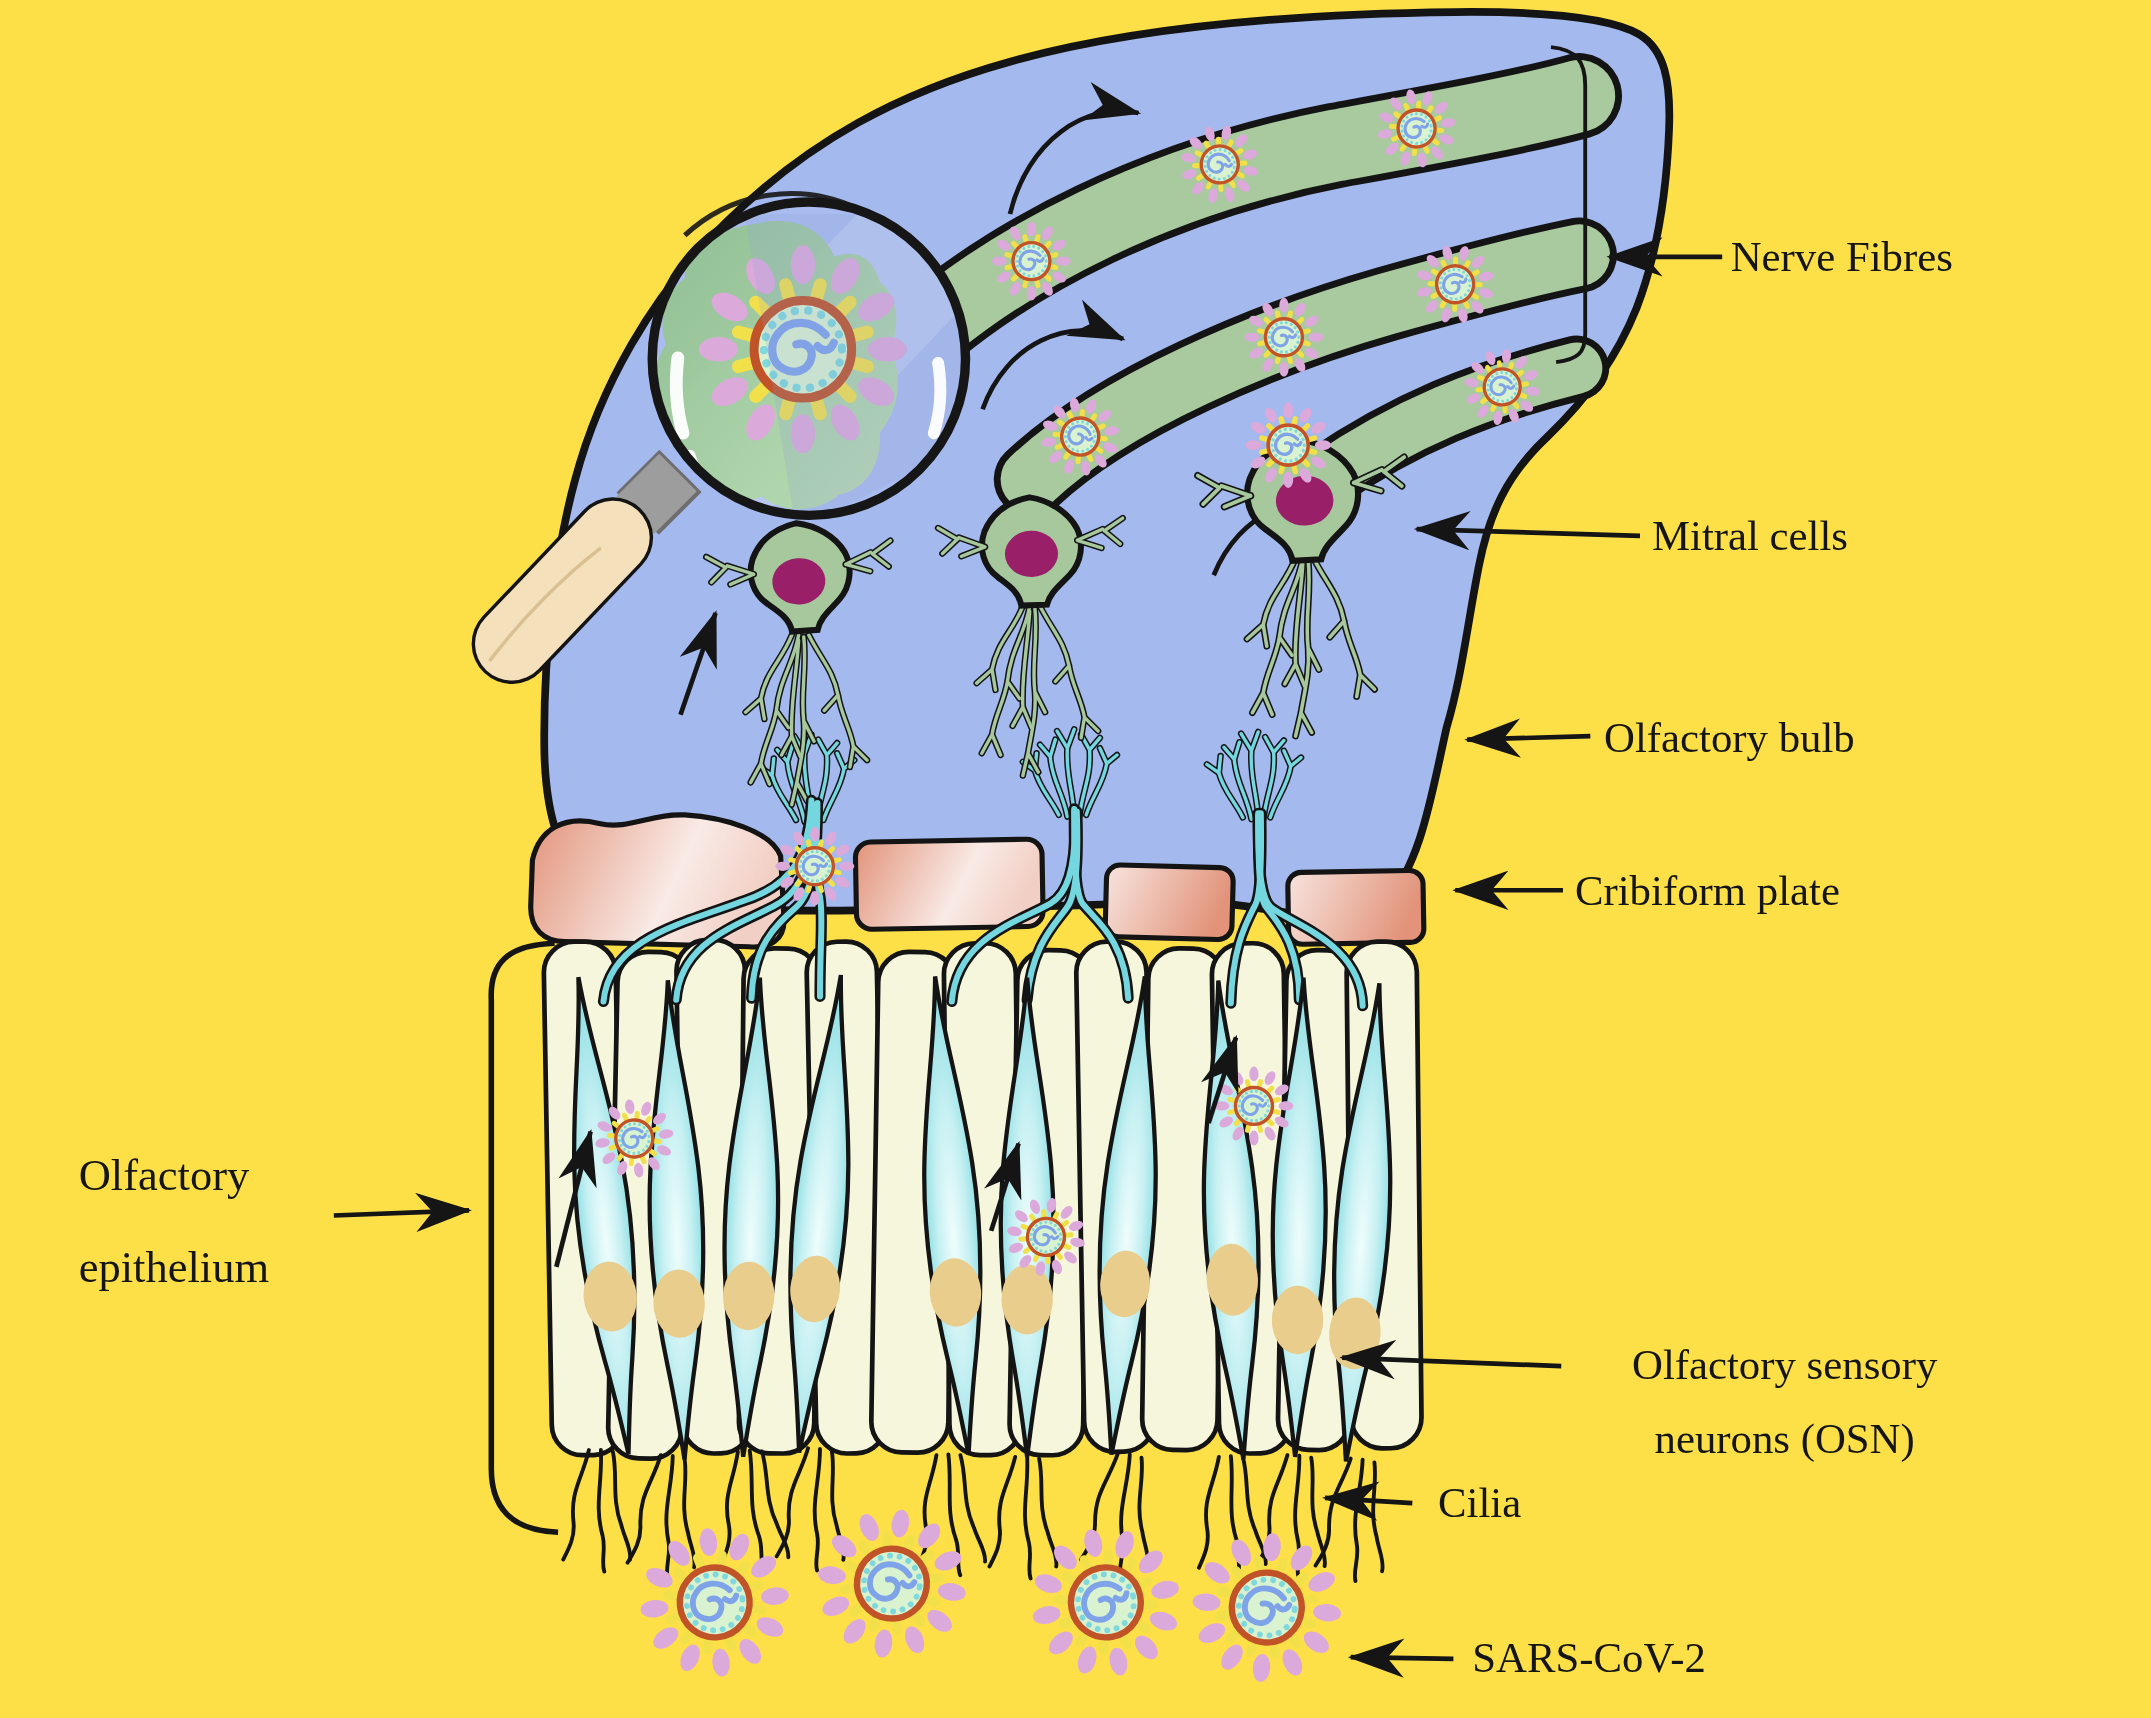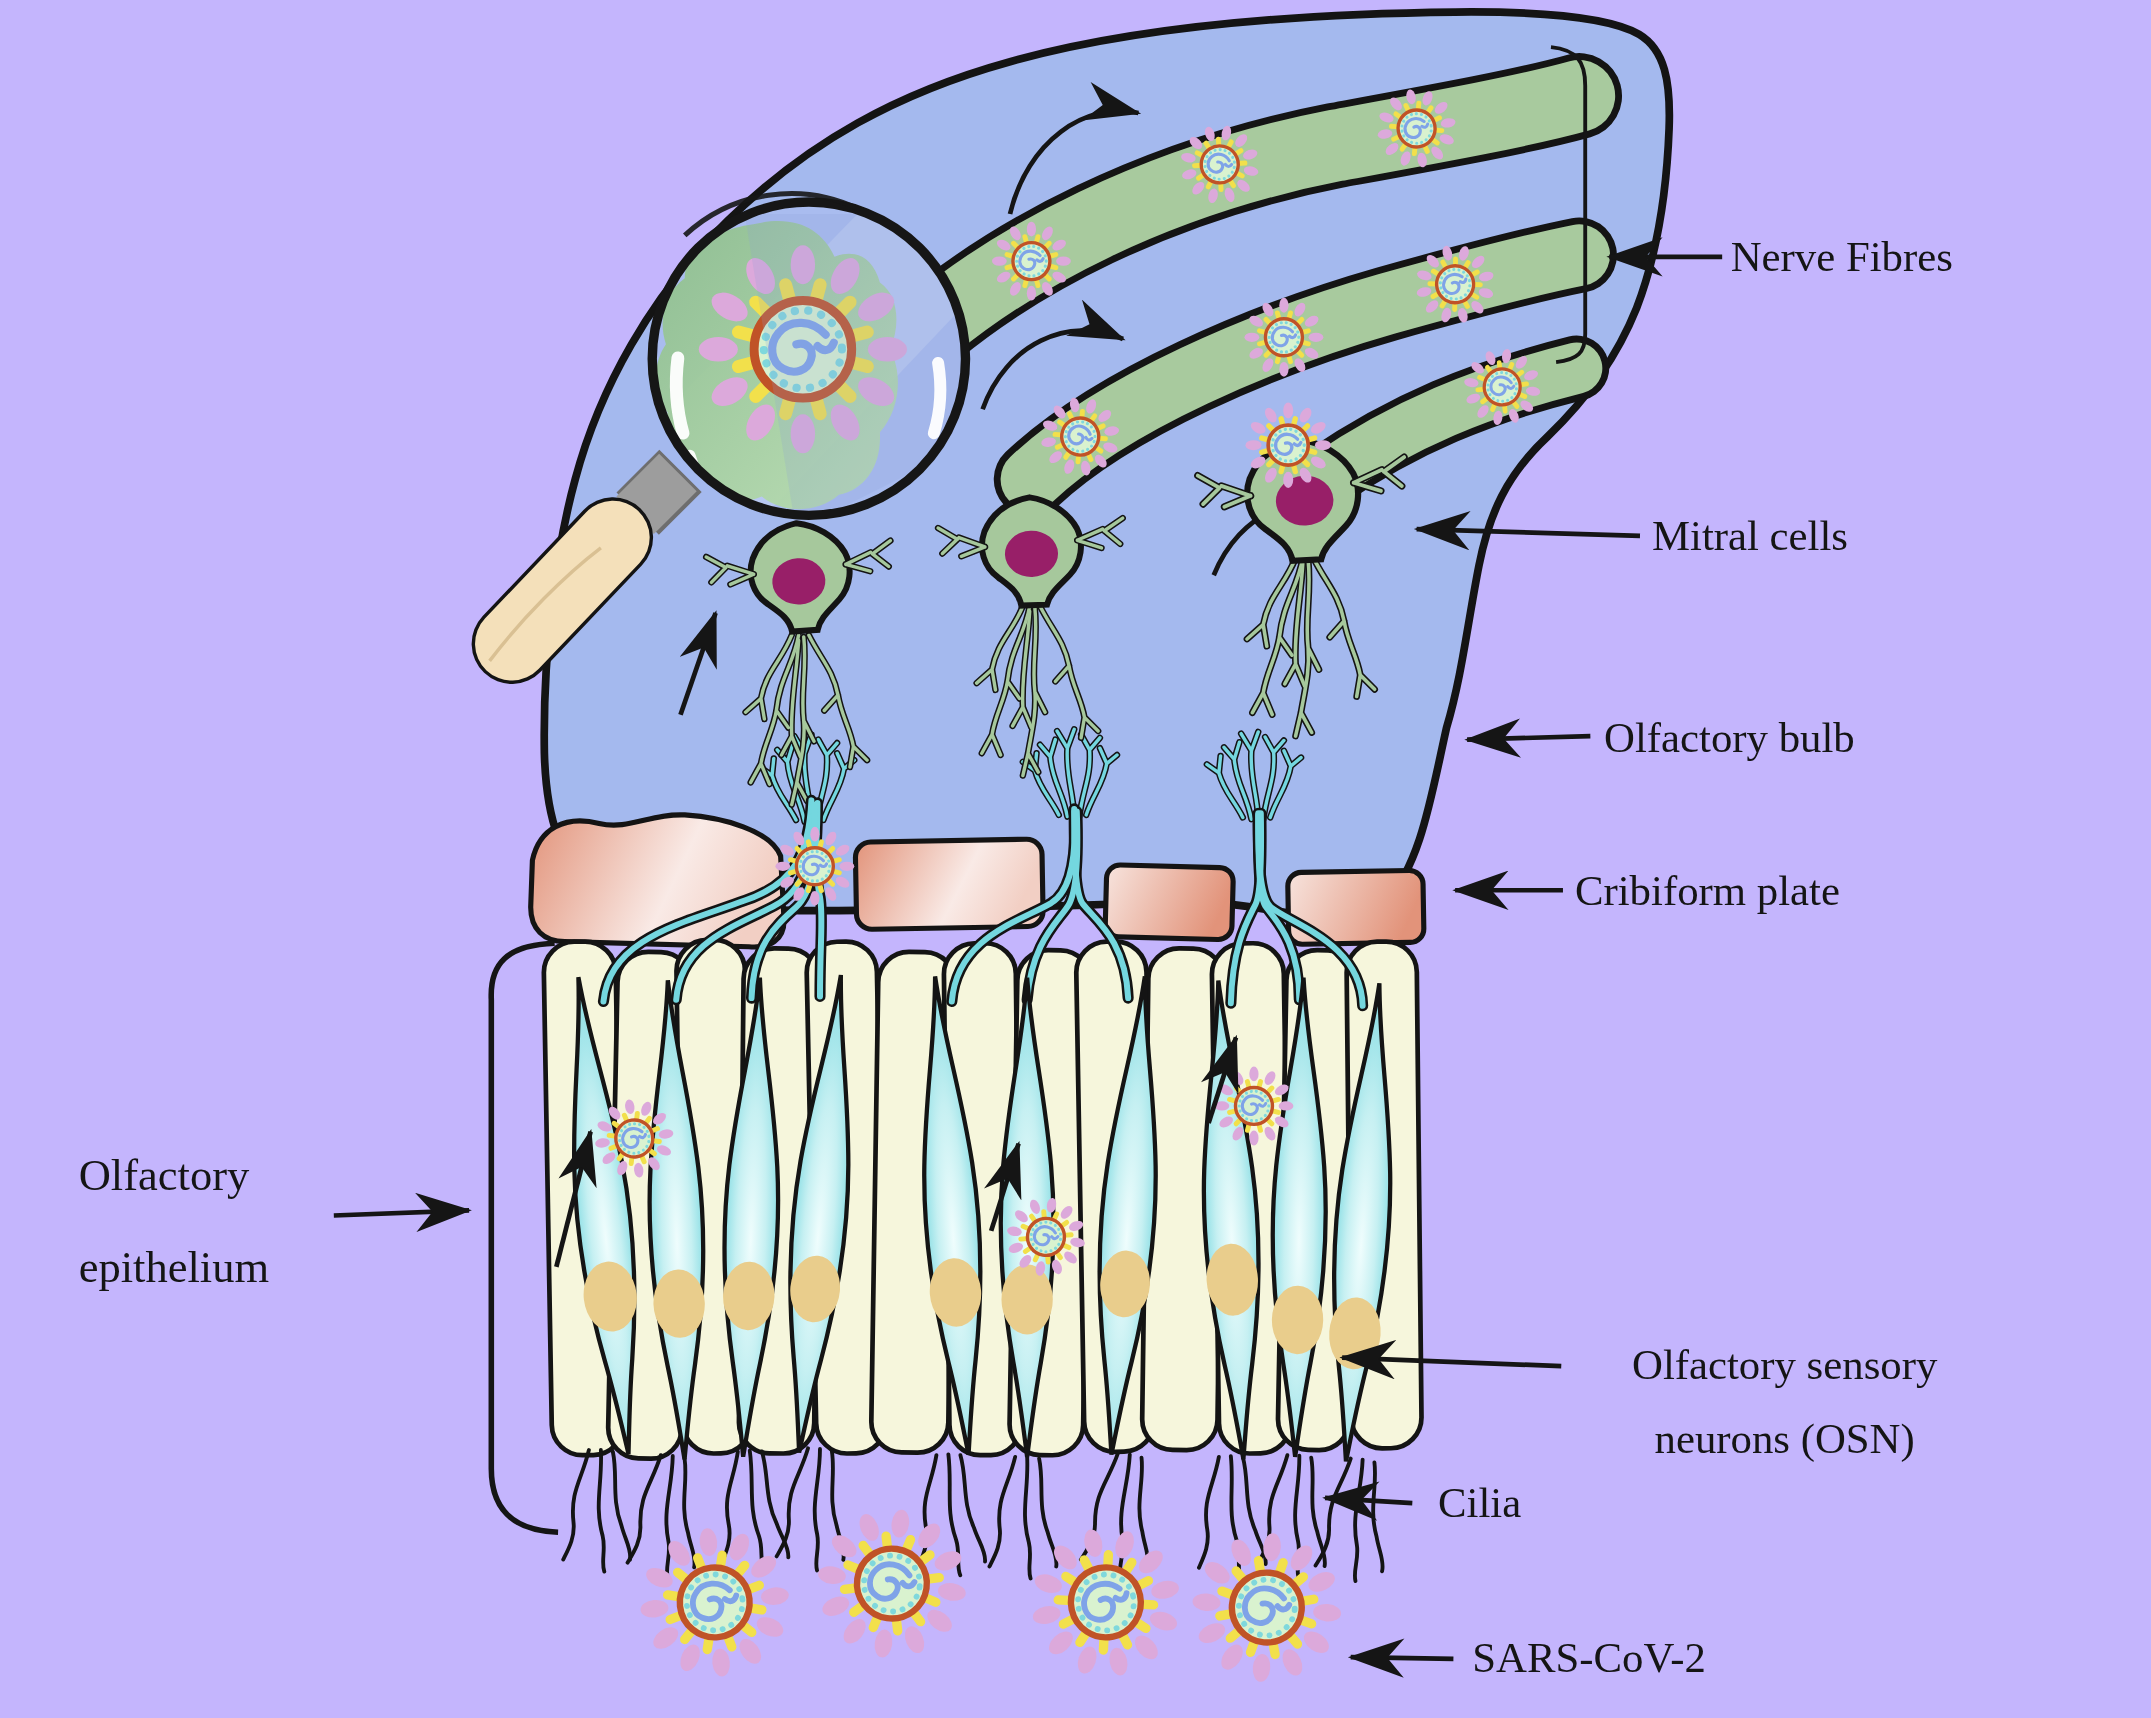--- a/index.html
+++ b/index.html
@@ -1,16 +1,16 @@
 <!DOCTYPE html>
 <html style="font-size:13.7px"><head>
 <meta charset="utf-8">
 <style>
   html,body{margin:0;padding:0;background:#EDECF8;}
-  .stage{position:relative;width:2151px;height:1718px;background:#c4b5fd;overflow:hidden;
+  .stage{position:relative;width:2151px;height:1718px;background:#fde047;overflow:hidden;
          font-family:"Liberation Serif","DejaVu Serif",serif;}
   svg{display:block}
   text{font-family:"Liberation Serif","DejaVu Serif",serif;fill:#151515;}
   .lbl{font-size:50px;}
   .lbl-big{font-size:52px;}
   .ln{stroke:#151515;stroke-width:5.5;fill:none;}
   .thin{stroke:#151515;stroke-width:4.5;fill:none;}
   .bk{stroke:#141414;fill:none;stroke-linecap:round;stroke-linejoin:round;}
   .ob{stroke:#141414;stroke-width:7.5;fill:none;stroke-linecap:round;}
   .gn{stroke:#A6C89C;stroke-width:4;fill:none;stroke-linecap:round;}

